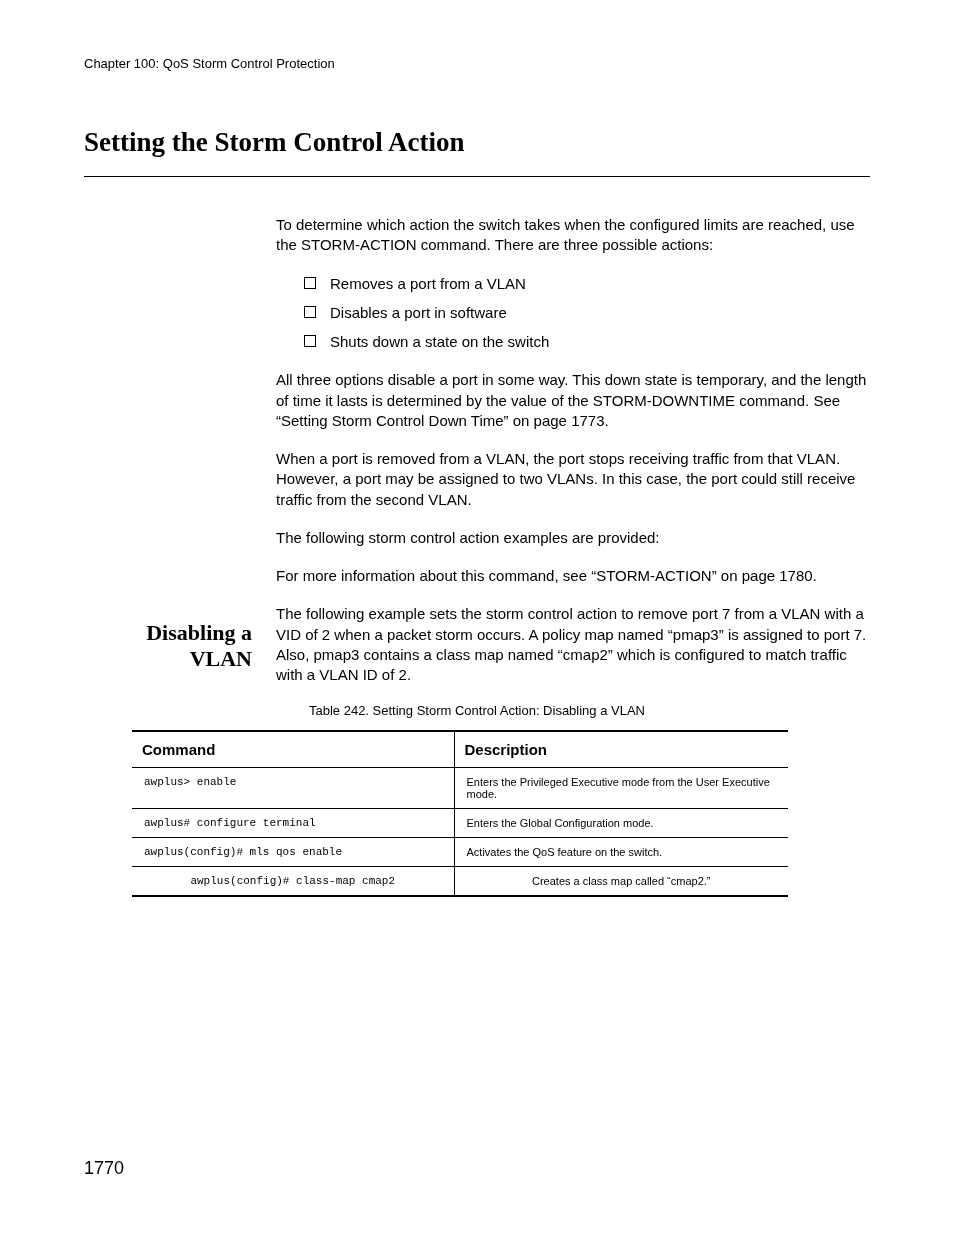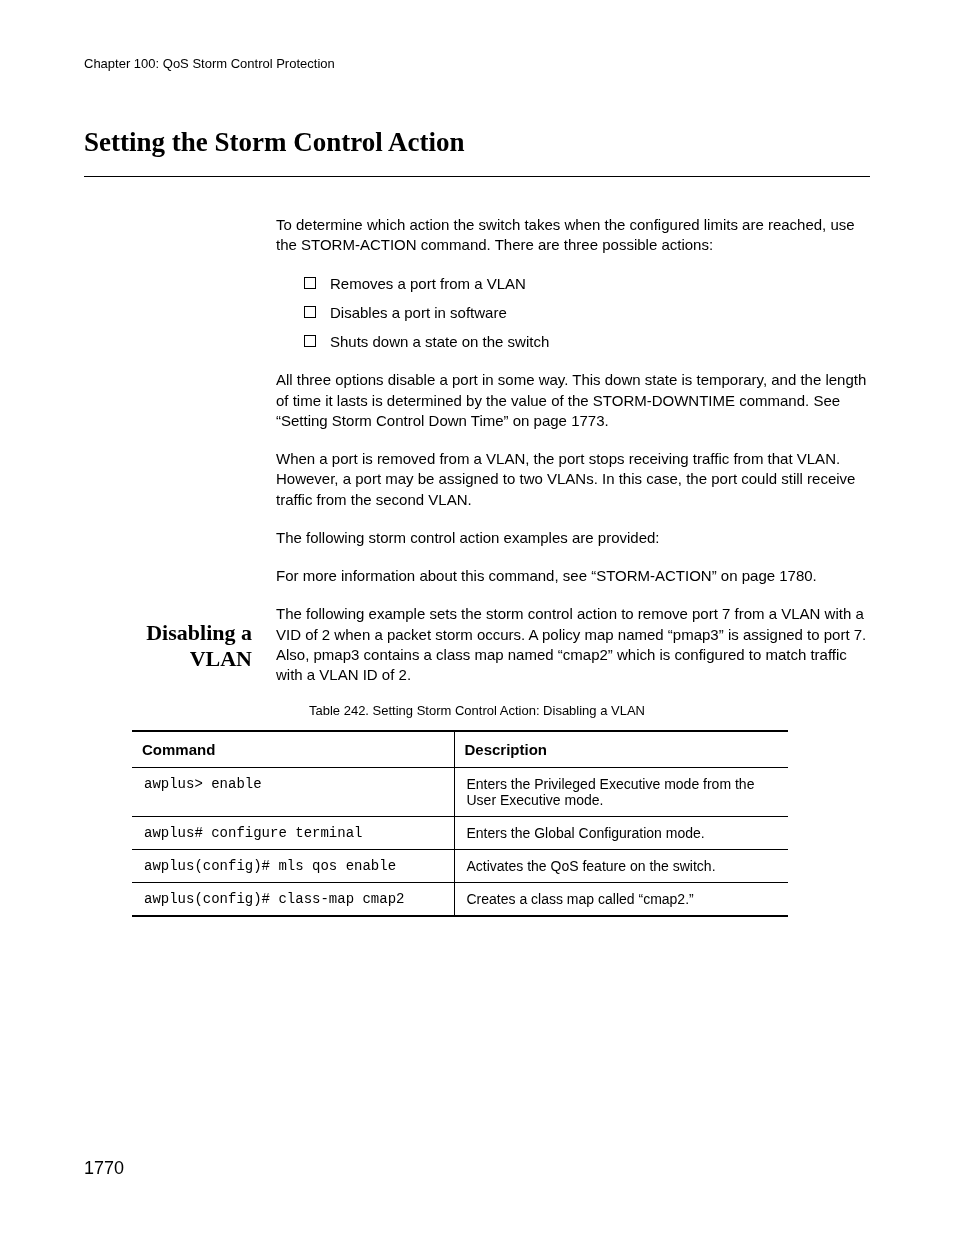--- a/index.html
+++ b/index.html
@@ -99,26 +99,26 @@
       text-align: left;
       padding: 9px 10px;
       border-bottom: 1.2px solid #000;
     }
     table.cmd-table th:first-child,
     table.cmd-table td:first-child {
       border-right: 1.2px solid #000;
       width: 322px;
     }
     table.cmd-table td {
-      font-size: 14px;
+      font-size: 11px;
       padding: 8px 12px;
       vertical-align: top;
       border-bottom: 1px solid #000;
     }
-    table.cmd-table tr:last-child td { border-bottom: none; }
+    table.cmd-table tr:last-child td { border-bottom: none; text-align: center; }
     .mono { font-family: "Courier New", Courier, monospace; font-size: 15px; }
     .page-num {
       position: absolute;
       bottom: 56px;
       left: 84px;
       font-size: 18px;
     }
   </style>
 </head>
 <body>

